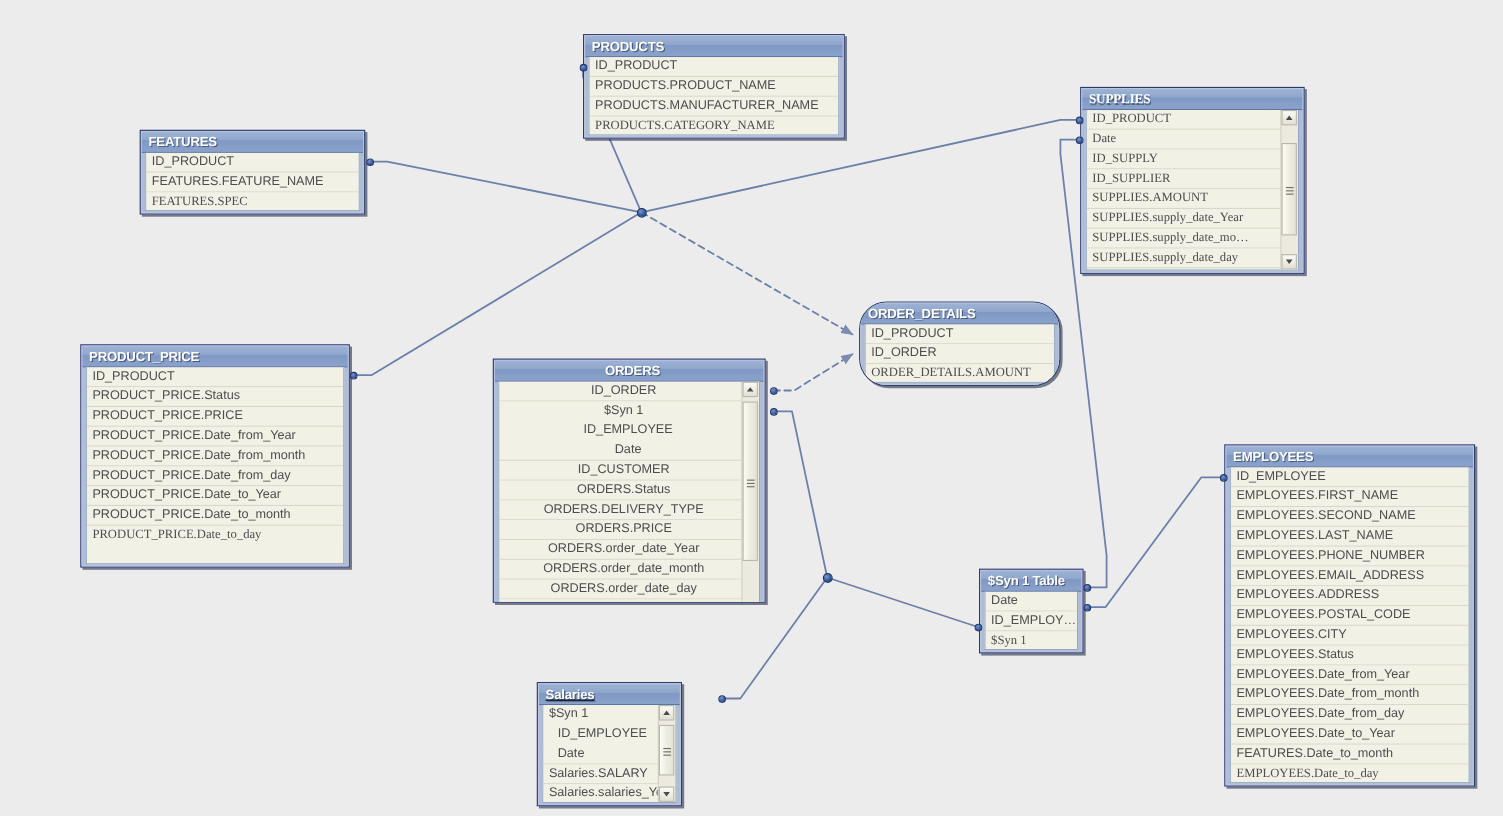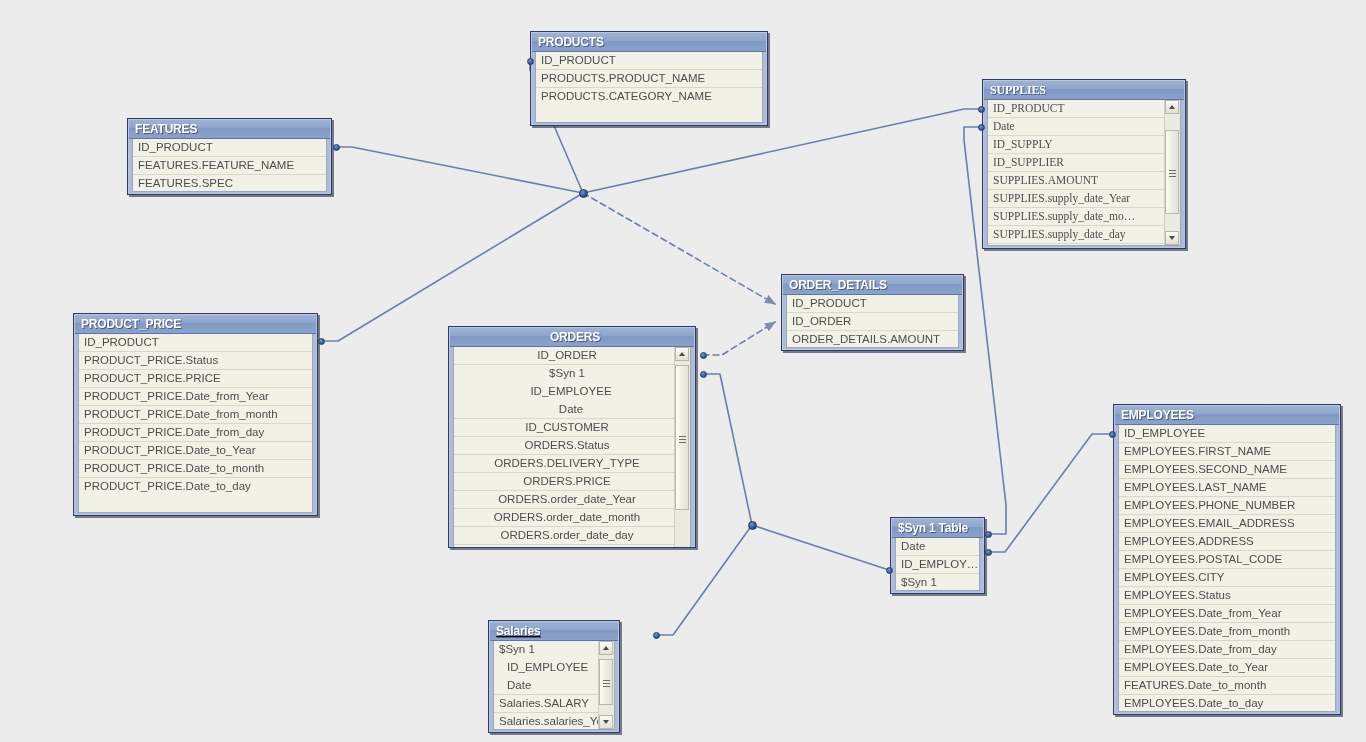--- a/index.html
+++ b/index.html
@@ -76,21 +76,21 @@
     height: 18px;
     line-height: 17px;
     font-size: 11.5px;
     color: #4d4d4d;
     padding-left: 5px;
     border-bottom: 1px solid #d9d7c8;
     background: #f2f1e6;
     white-space: nowrap;
     overflow: hidden;
   }
-  .row.last { border-bottom: none; }
+  .row.last { border-bottom: none; font-family: Liberation Serif, serif; }
   .row.sub { padding-left: 13px; border-bottom: none; }
   .row.grp { border-bottom: none; }
   .row.grpend { border-bottom: 1px solid #d9d7c8; }
 
   
   .sb {
     position: absolute;
     top: 0; right: 0;
     width: 15px;
     bottom: 0;
@@ -181,20 +181,21 @@
   </svg>
 
   <div id="tables-layer">
       <div class="tbl" style="left: 530px; top: 31px; width: 238px; height: 95px;">
         <div class="tbl-inner">
           <div class="hdr">PRODUCTS</div>
           <div class="body" style="height: 71px;">
             <div class="rows">
               <div class="row">ID_PRODUCT</div>
               <div class="row">PRODUCTS.PRODUCT_NAME</div>
+              <div class="row">PRODUCTS.MANUFACTURER_NAME</div>
               <div class="row last">PRODUCTS.CATEGORY_NAME</div>
             </div>
           </div>
         </div>
       </div>
       <div class="tbl" style="left: 127px; top: 118px; width: 205px; height: 77px;">
         <div class="tbl-inner">
           <div class="hdr">FEATURES</div>
           <div class="body" style="height: 53px;">
             <div class="rows">
@@ -280,21 +281,21 @@
                 <div class="sb-grip" style="top: 72.5px;"></div>
                 <div class="sb-grip" style="top: 75.5px;"></div>
               </div>
               <div class="sb-btn down">
                 <div class="sb-arrow"></div>
               </div>
             </div>
           </div>
         </div>
       </div>
-      <div class="tbl" style="left: 781px; top: 274px; width: 183px; height: 77px;">
+      <div class="tbl" style="left: 781px; top: 274px; width: 183px; height: 77px; border-radius: 25px;">
         <div class="tbl-inner">
           <div class="hdr">ORDER_DETAILS</div>
           <div class="body" style="height: 53px;">
             <div class="rows">
               <div class="row">ID_PRODUCT</div>
               <div class="row">ID_ORDER</div>
               <div class="row last">ORDER_DETAILS.AMOUNT</div>
             </div>
           </div>
         </div>

